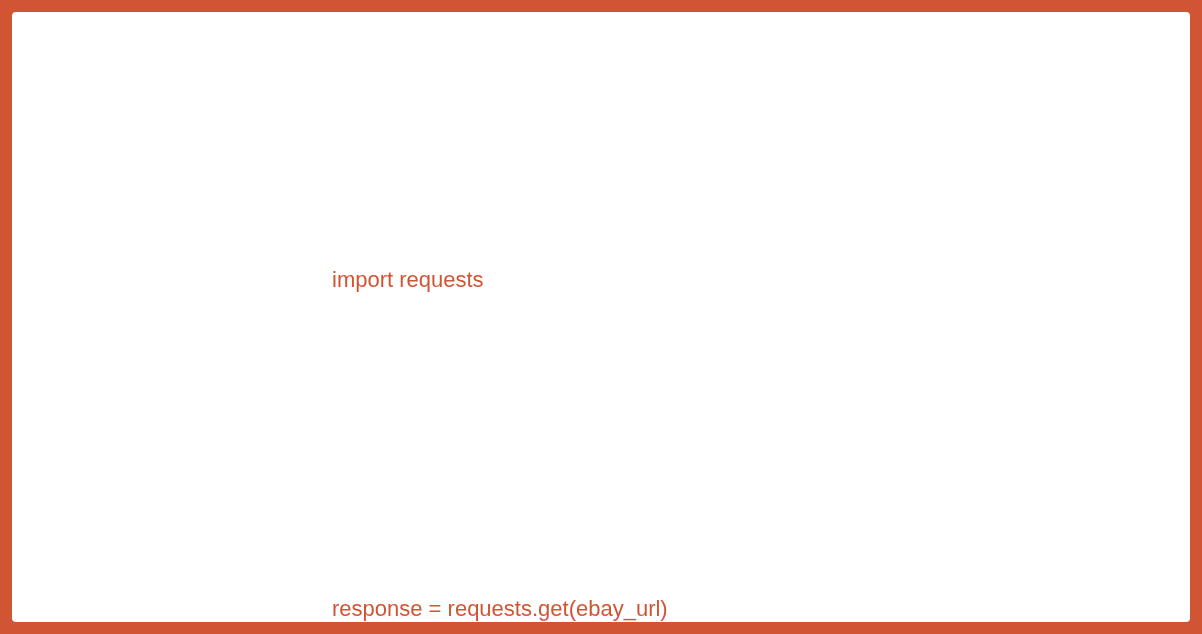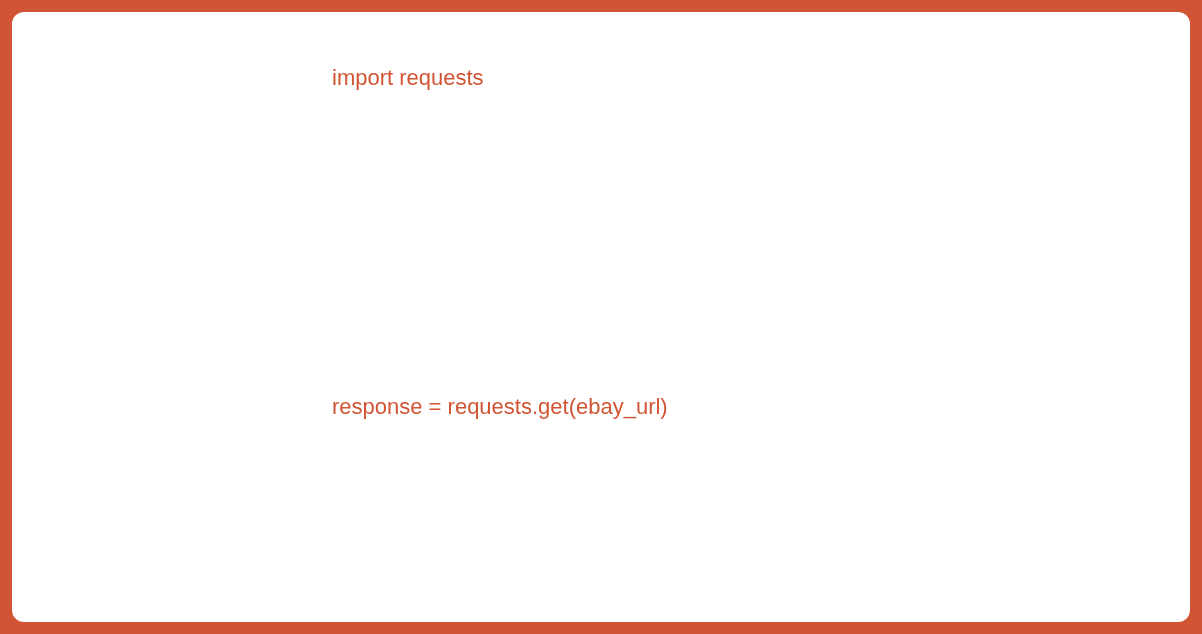--- a/index.html
+++ b/index.html
@@ -11,25 +11,25 @@
       width: 1202px;
       height: 634px;
       background-color: #d15534;
       padding: 12px;
       font-family: 'Segoe UI', 'Helvetica Neue', Arial, sans-serif;
     }
     .card {
       width: 100%;
       height: 100%;
       background-color: #ffffff;
-      border-radius: 12px;
+      border-radius: 4px;
       padding: 130px 60px 60px 320px;
       display: flex;
       flex-direction: column;
-      justify-content: center;
+      justify-content: flex-start;
     }
     .code-block {
       color: #d15534;
       font-size: 22px;
       line-height: 2.5;
       font-weight: 400;
       white-space: pre;
       font-family: 'Segoe UI', 'Helvetica Neue', Arial, sans-serif;
     }
     .code-line {

